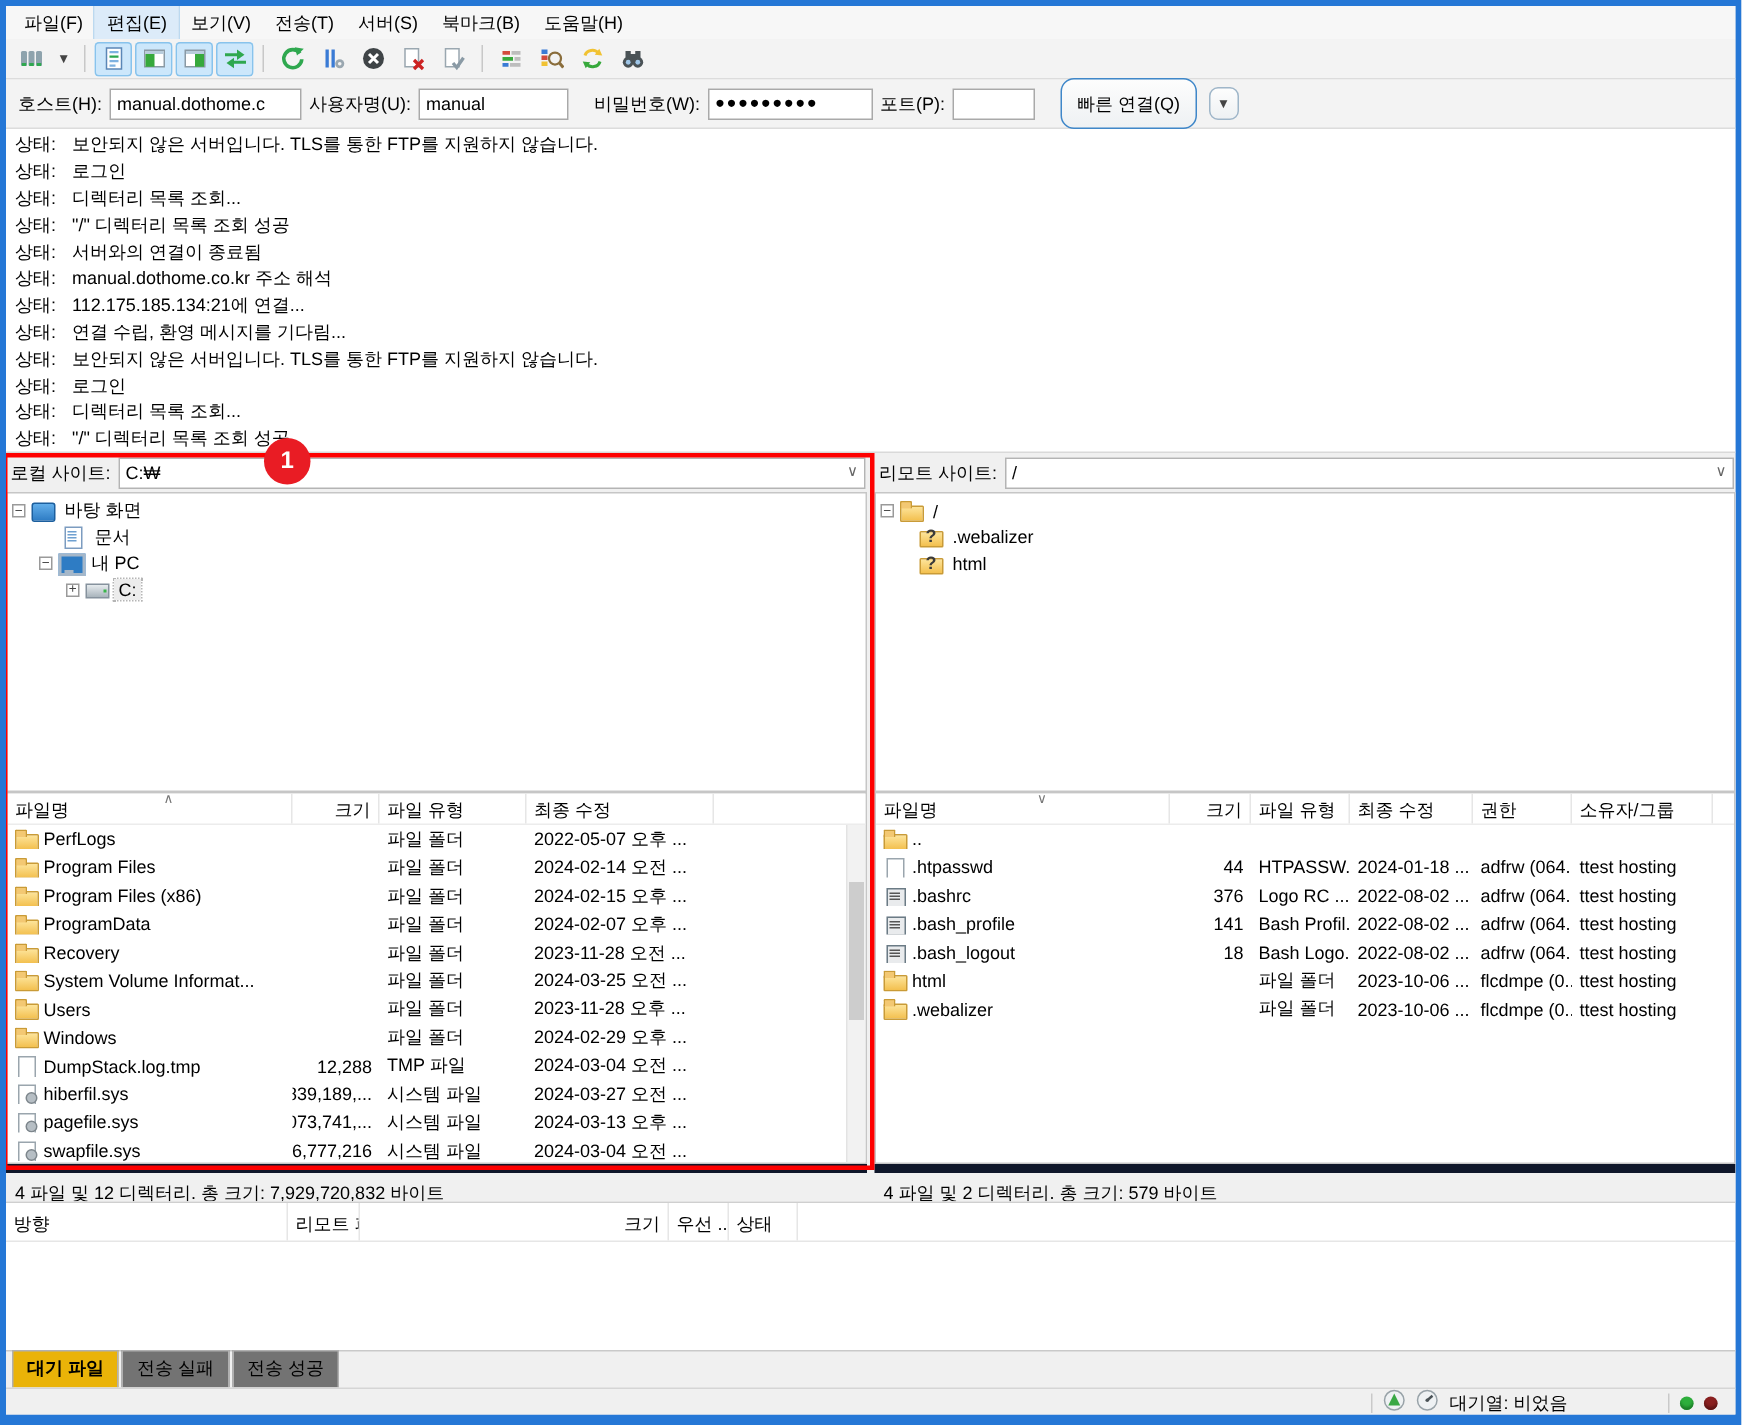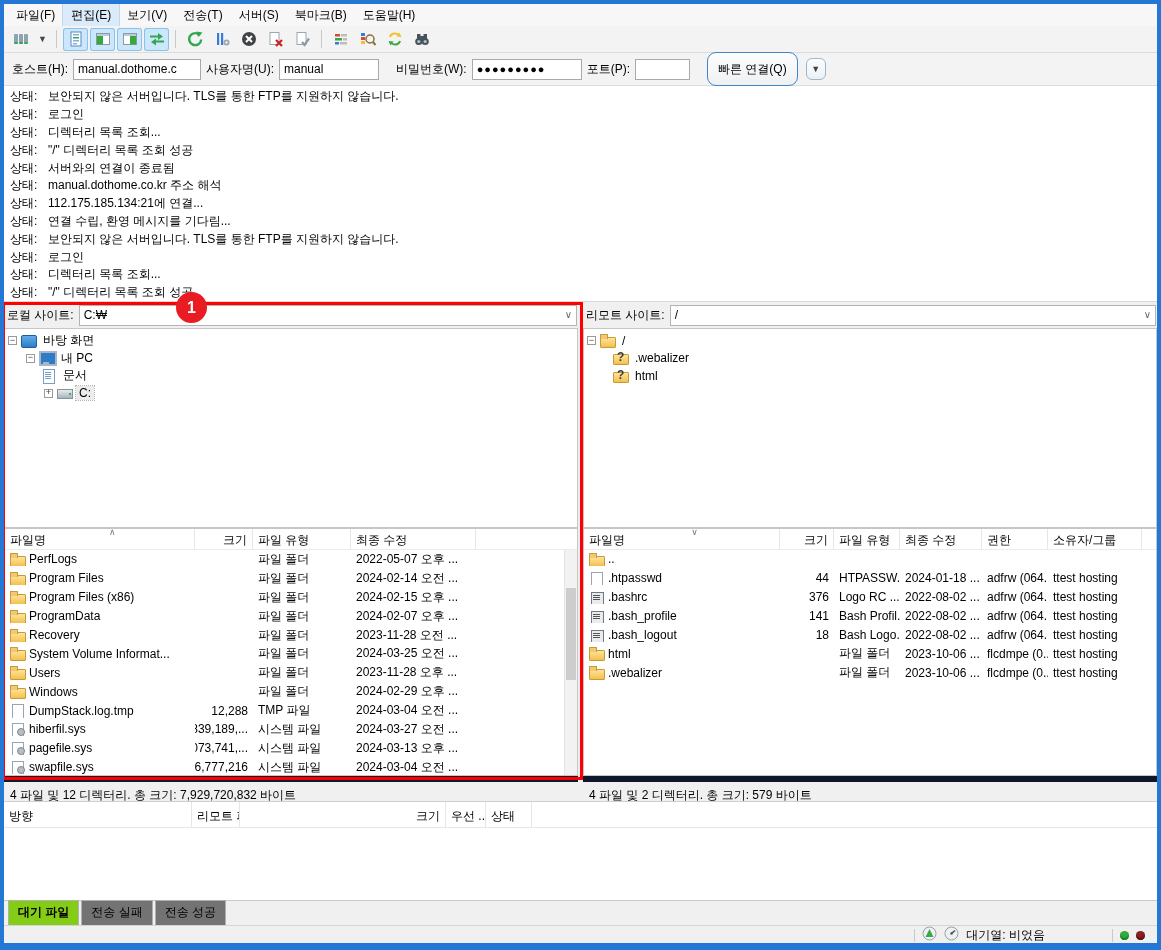--- a/index.html
+++ b/index.html
@@ -114,21 +114,21 @@
   .pstatus { height:25px; background:#f0f0f0; border-top:6px solid #0f172a; padding:5px 6px 0 6px; white-space:nowrap; overflow:hidden; }
 
   
   .queuebox { height:99px; background:#fff; border-top:1px solid #cfcfcf; flex:0 0 auto; }
   .qheader { display:grid; grid-template-columns:188px 48px 206px 40px 46px 60px 1fr; height:26px; border-bottom:1px solid #e6e6e6; }
   .qheader .hcell { padding-top:6px; }
   
   .tabs { height:25px; background:#f0f0f0; display:flex; align-items:flex-end; padding-left:4px; gap:2px;
           border-top:1px solid #c9c9c9; flex:0 0 auto; }
   .tab { padding:3px 9px 4px 9px; background:#737373; border:1px solid #b0b0b0; border-bottom:none; white-space:nowrap; }
-  .tab.active { background:#84cc16; font-weight:bold;text-align:right; }
+  .tab.active { background:#eab308; font-weight:bold;text-align:right; }
 
   
   .statusbar { flex:1; background:#f0f0f0; border-top:1px solid #d5d5d5; display:flex; align-items:center;
                justify-content:flex-end; gap:7px; padding-right:12px; }
   .sbsep { width:1px; height:13px; background:#c9c9c9; }
   .led { width:9px; height:9px; border-radius:50%; }
   .led.green { background:#2eaf3c; box-shadow:inset 0 -2px 2px #1d7d28; }
   .led.dark  { background:#8a2020; box-shadow:inset 0 -2px 2px #5d1414; }
 
   
@@ -352,28 +352,28 @@
           <span class="carr">∨</span>
         </span>
       </div>
       <div class="treebox">
         <div class="trow">
           <span class="exp minus"></span>
           <span class="ti ti-desktop"></span>
           <span class="tlabel">바탕 화면</span>
         </div>
         <div class="trow" style="padding-left:18px">
+          <span class="tspacer"></span>
+          <span class="ti ti-docs"></span>
+          <span class="tlabel">문서</span>
+        </div>
+        <div class="trow" style="padding-left:18px">
           <span class="exp minus"></span>
           <span class="ti ti-pc"></span>
           <span class="tlabel">내 PC</span>
-        </div>
-        <div class="trow" style="padding-left:18px">
-          <span class="tspacer"></span>
-          <span class="ti ti-docs"></span>
-          <span class="tlabel">문서</span>
         </div>
         <div class="trow" style="padding-left:36px">
           <span class="exp plus"></span>
           <span class="ti ti-drive"></span>
           <span class="tlabel sel">C:</span>
         </div>
       </div>
       <div class="listbox">
         <div class="lheader local-grid">
           <div class="hcell">

